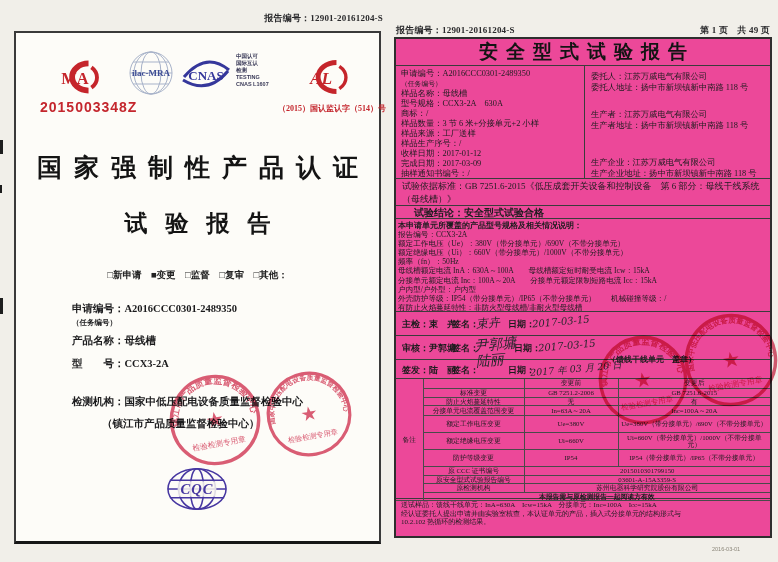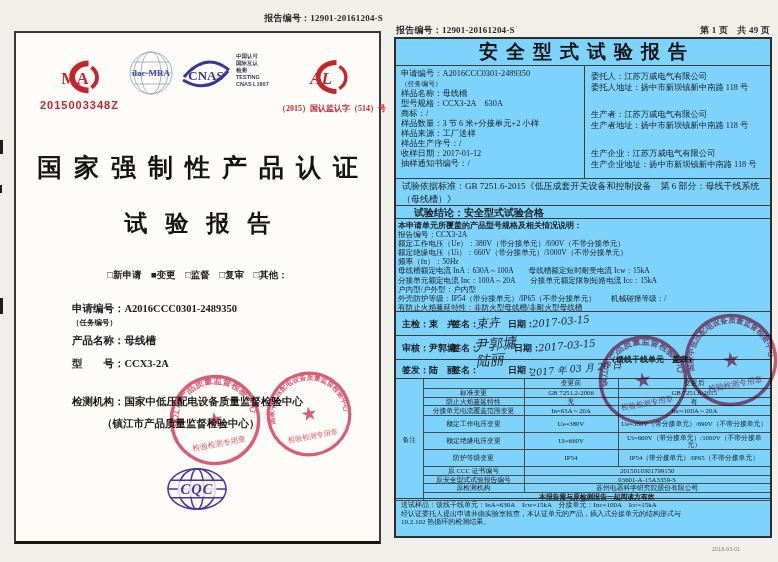--- a/index.html
+++ b/index.html
@@ -11,44 +11,44 @@
   }
   .abs{position:absolute}
   
   .hdr{font-size:9px;font-weight:bold;color:#2a2a2c;letter-spacing:.2px;white-space:nowrap}
   
   .cover{
     position:absolute;left:14px;top:31px;width:367px;height:513px;
     background:#fdfcf8;border:2px solid #3a3a3a;border-bottom:3px solid #161616;
     box-sizing:border-box;
   }
-  .cma-num{font-family:"Liberation Sans","DejaVu Sans",sans-serif;font-size:11px;font-weight:bold;color:#c4262d;letter-spacing:1px}
+  .cma-num{font-family:"Liberation Sans","DejaVu Sans",sans-serif;font-size:14px;font-weight:bold;color:#c4262d;letter-spacing:1px}
   .cnas-side{font-size:5.5px;line-height:7px;color:#3a3a58;font-family:"Liberation Sans","DejaVu Sans",sans-serif;font-weight:bold}
   .cal-cap{font-size:8px;font-weight:bold;color:#c4262d;text-align:right;width:148px;white-space:nowrap}
   .cv-title1{width:100%;text-align:center;font-size:25px;font-weight:bold;letter-spacing:12px;text-indent:12px;color:#141414}
   .cv-title2{width:100%;text-align:center;font-size:23px;font-weight:bold;letter-spacing:18px;text-indent:18px;color:#141414}
   .cv-check{width:100%;text-align:center;font-size:9.5px;font-weight:bold;color:#222}
   .cv-field{font-size:10.5px;font-weight:600;color:#1a1a1c;white-space:nowrap}
   .cv-field.small{font-size:7.5px}
   
   .report{position:absolute;left:392px;top:8px;width:382px;height:548px}
   .rbox{
     position:absolute;left:2px;top:29px;width:374px;height:497px;
-    border:2px solid #2e2e2e;background:#7dd3fc;box-sizing:content-box;
+    border:2px solid #2e2e2e;background:#ec4899;box-sizing:content-box;
   }
   .rrow{box-sizing:border-box;border-bottom:1px solid #3c3c3c;position:relative;overflow:visible}
   .rrow:last-child{border-bottom:none}
   .row-title{height:27px;display:flex;align-items:center;justify-content:center;
     font-size:19px;font-weight:bold;letter-spacing:8px;text-indent:8px;color:#141414}
   .row-info{height:113px;display:flex}
   .cell-sample{width:189px;border-right:1px solid #3c3c3c;box-sizing:border-box;padding:3px 0 0 5px}
   .cell-sample .ln{font-size:8.3px;line-height:10px;white-space:nowrap}
   .cell-client{flex:1;padding:6px 0 0 6px}
   .cell-client .ln{font-size:8.3px;line-height:10.5px;white-space:nowrap}
-  .cgap1{margin-top:17px}.cgap2{margin-top:18px}
+  .cgap1{margin-top:17px}.cgap2{margin-top:27px}
   .row-standard{height:27px;font-size:9px;line-height:12.5px;padding:1px 6px;box-sizing:border-box}
   .row-conclusion{height:13px;font-size:10px;font-weight:bold;padding-left:18px;line-height:13px;box-sizing:border-box}
   .row-coverage{height:93px;padding:2px 2px;box-sizing:border-box}
   .row-coverage .ln{font-size:7.6px;line-height:9.1px;white-space:nowrap}
   .row-coverage .ln.head{font-size:8px;font-weight:600}
   .row-sign{font-size:9px}
   .row-sign .role{position:absolute;left:6px;top:6px;font-weight:600;white-space:nowrap}
   .row-sign .lbl{position:absolute;font-weight:600;white-space:nowrap}
   .hand{font-style:italic;color:#26262c;font-family:"DejaVu Serif",serif;white-space:nowrap}
   .rot{display:inline-block;transform:rotate(-5deg)}
@@ -180,20 +180,21 @@
       <div class="cell-sample">
         <div class="ln">申请编号：A2016CCC0301-2489350</div>
         <div class="ln" style="font-size:6.8px">（任务编号）</div>
         <div class="ln">样品名称：母线槽</div>
         <div class="ln">型号规格：CCX3-2A　630A</div>
         <div class="ln">商标：/</div>
         <div class="ln">样品数量：3 节 6 米+分接单元+2 小样</div>
         <div class="ln">样品来源：工厂送样</div>
         <div class="ln">样品生产序号：/</div>
         <div class="ln">收样日期：2017-01-12</div>
+        <div class="ln">完成日期：2017-03-09</div>
         <div class="ln">抽样通知书编号：/</div>
       </div>
       <div class="cell-client">
         <div class="ln">委托人：江苏万威电气有限公司</div>
         <div class="ln">委托人地址：扬中市新坝镇新中南路 118 号</div>
         <div class="ln cgap1">生产者：江苏万威电气有限公司</div>
         <div class="ln">生产者地址：扬中市新坝镇新中南路 118 号</div>
         <div class="ln cgap2">生产企业：江苏万威电气有限公司</div>
         <div class="ln">生产企业地址：扬中市新坝镇新中南路 118 号</div>
       </div>

